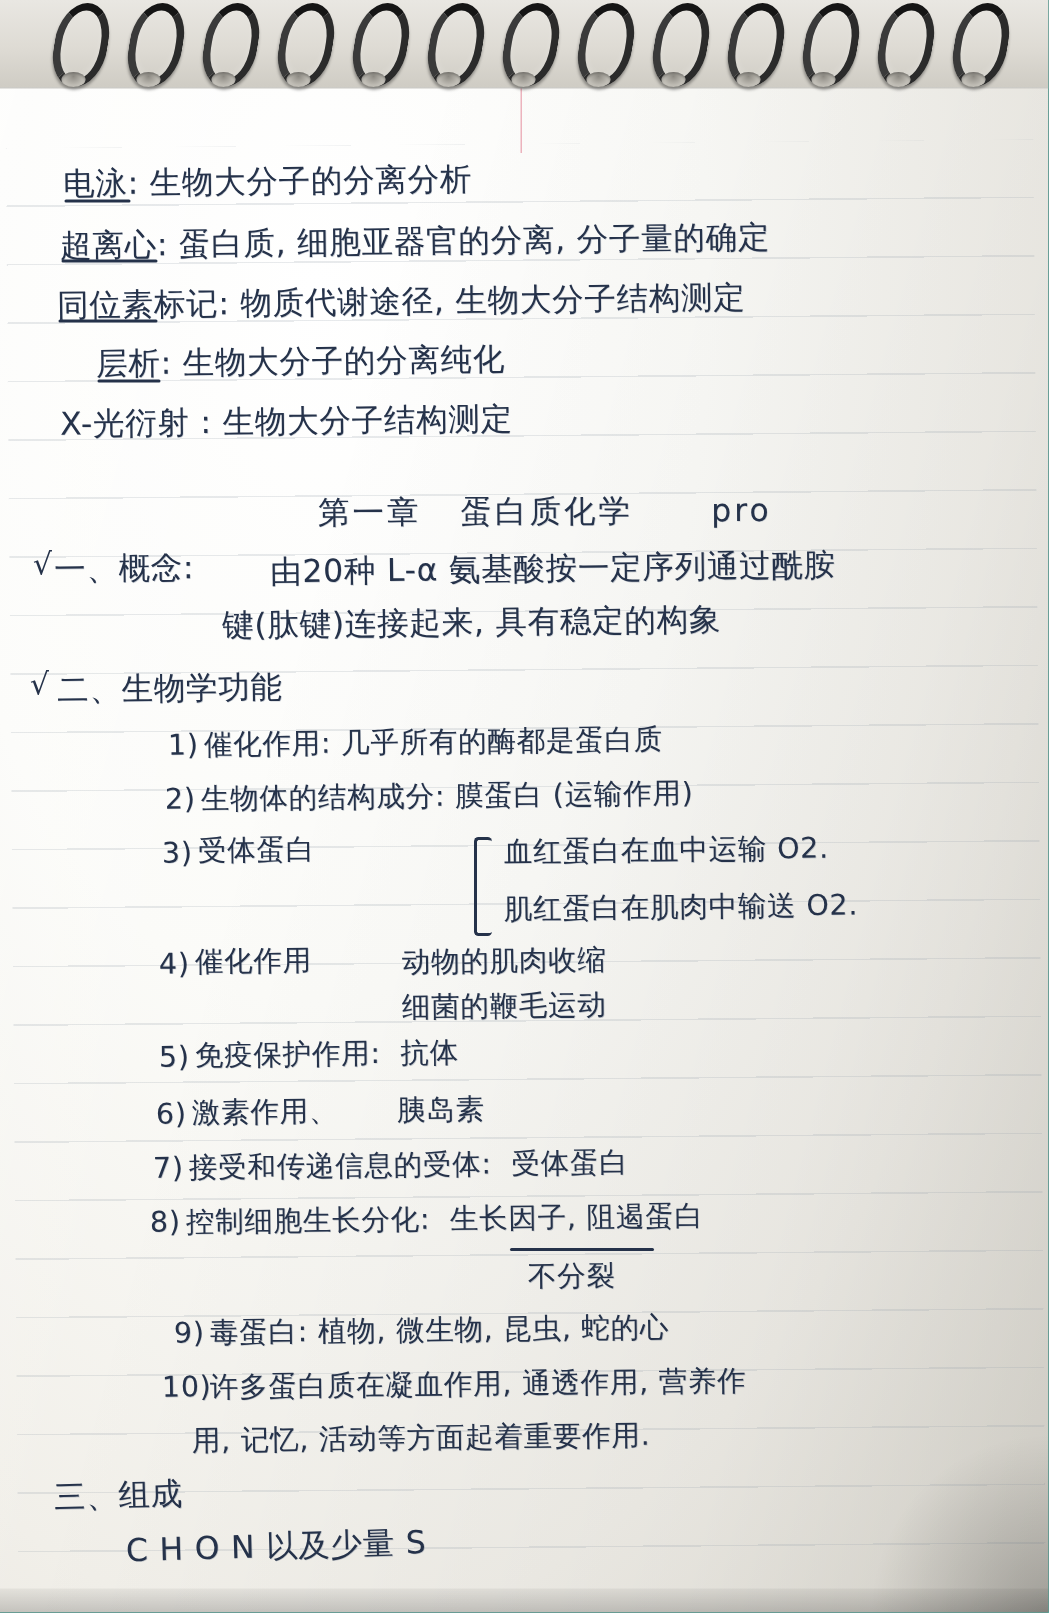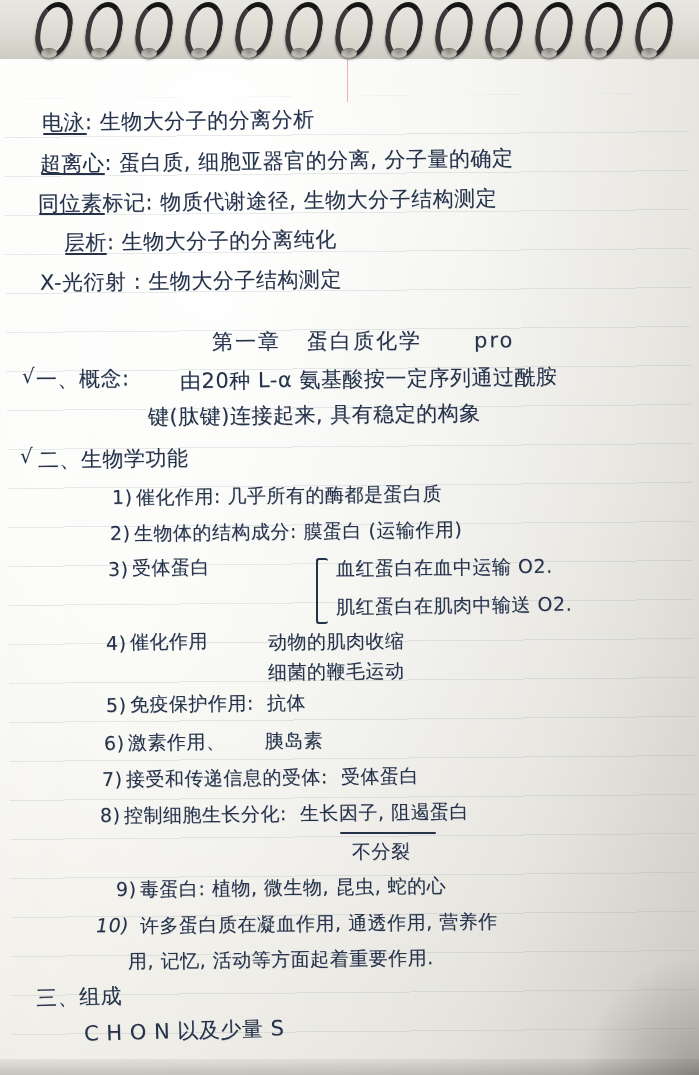--- a/index.html
+++ b/index.html
@@ -224,21 +224,21 @@
   <div class="ink tilt2" style="left:126px; top:766px;">接受和传递信息的受体:  受体蛋白</div>
 
   <div class="ink tilt2" style="left:100px; top:804px;">8)</div>
   <div class="ink tilt2" style="left:124px; top:802px;">控制细胞生长分化:  生长因子, 阻遏蛋白</div>
   <div class="underline-seg" style="left:340px; top:832px; width:96px;"></div>
   <div class="ink tilt2" style="left:352px; top:840px;font-family:Liberation Serif, serif;">不分裂</div>
 
   <div class="ink tilt2" style="left:116px; top:878px;">9)</div>
   <div class="ink tilt2" style="left:140px; top:876px;">毒蛋白: 植物, 微生物, 昆虫, 蛇的心</div>
 
-  <div class="ink tilt2" style="left:96px; top:914px;font-style:italic;">10)</div>
+  <div class="ink tilt2" style="left:108px; top:914px;">10)</div>
   <div class="ink tilt2" style="left:140px; top:912px;">许多蛋白质在凝血作用, 通透作用, 营养作</div>
   <div class="ink tilt2" style="left:128px; top:948px;">用, 记忆, 活动等方面起着重要作用.</div>
 
   <div class="ink bigger tilt3" style="left:36px; top:984px;">三、组成</div>
   <div class="ink bigger tilt3" style="left:84px; top:1018px;">C H O N 以及少量 S</div>
 
   <div class="edge-shadow"></div>
   <div class="bottom-strip"></div>
 </div>
 

